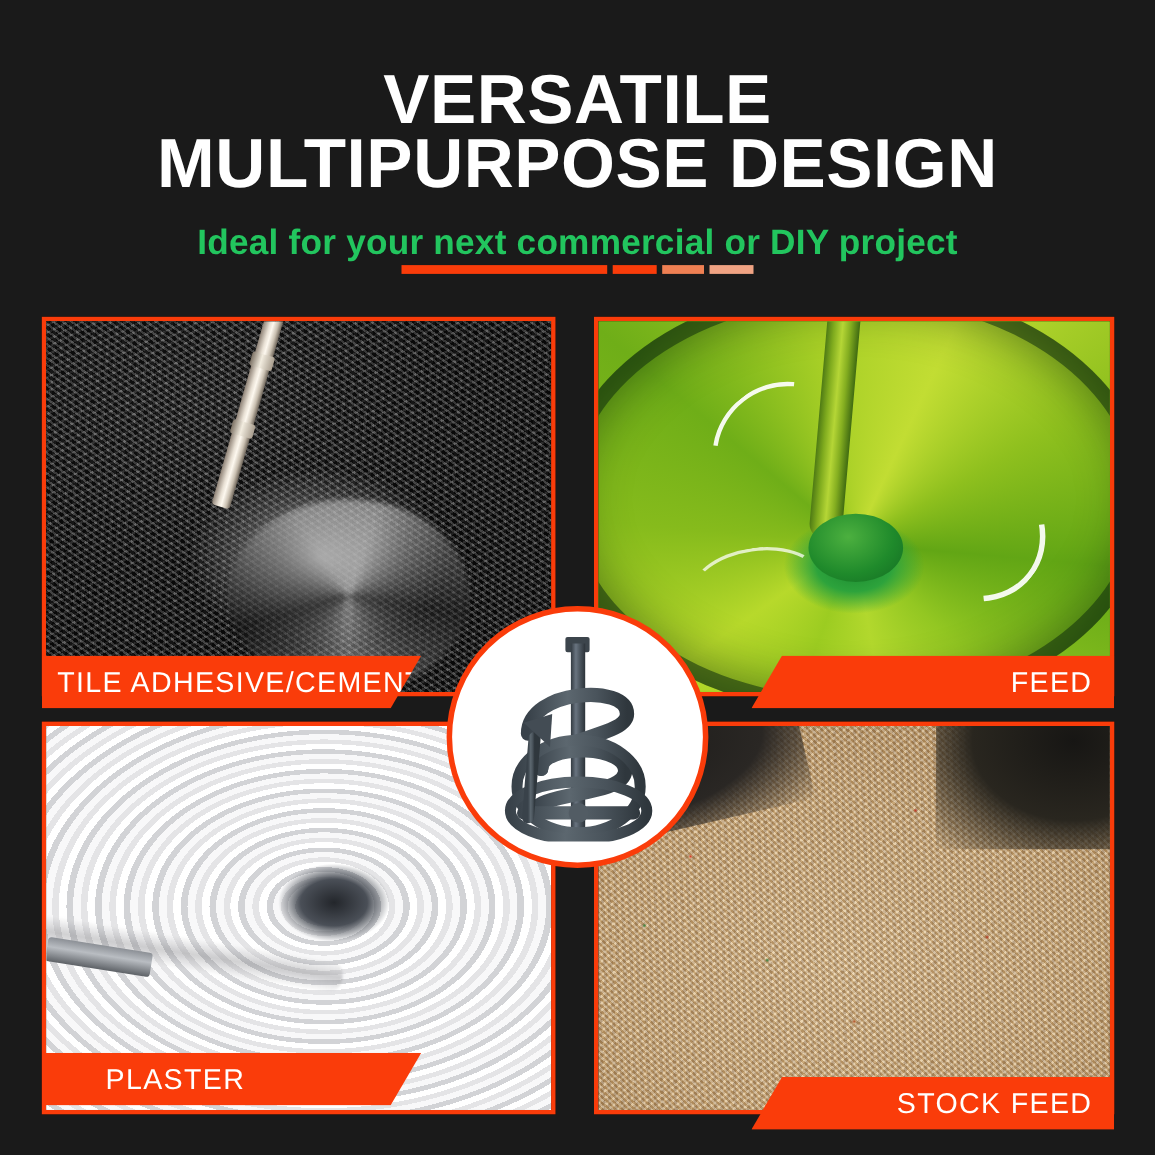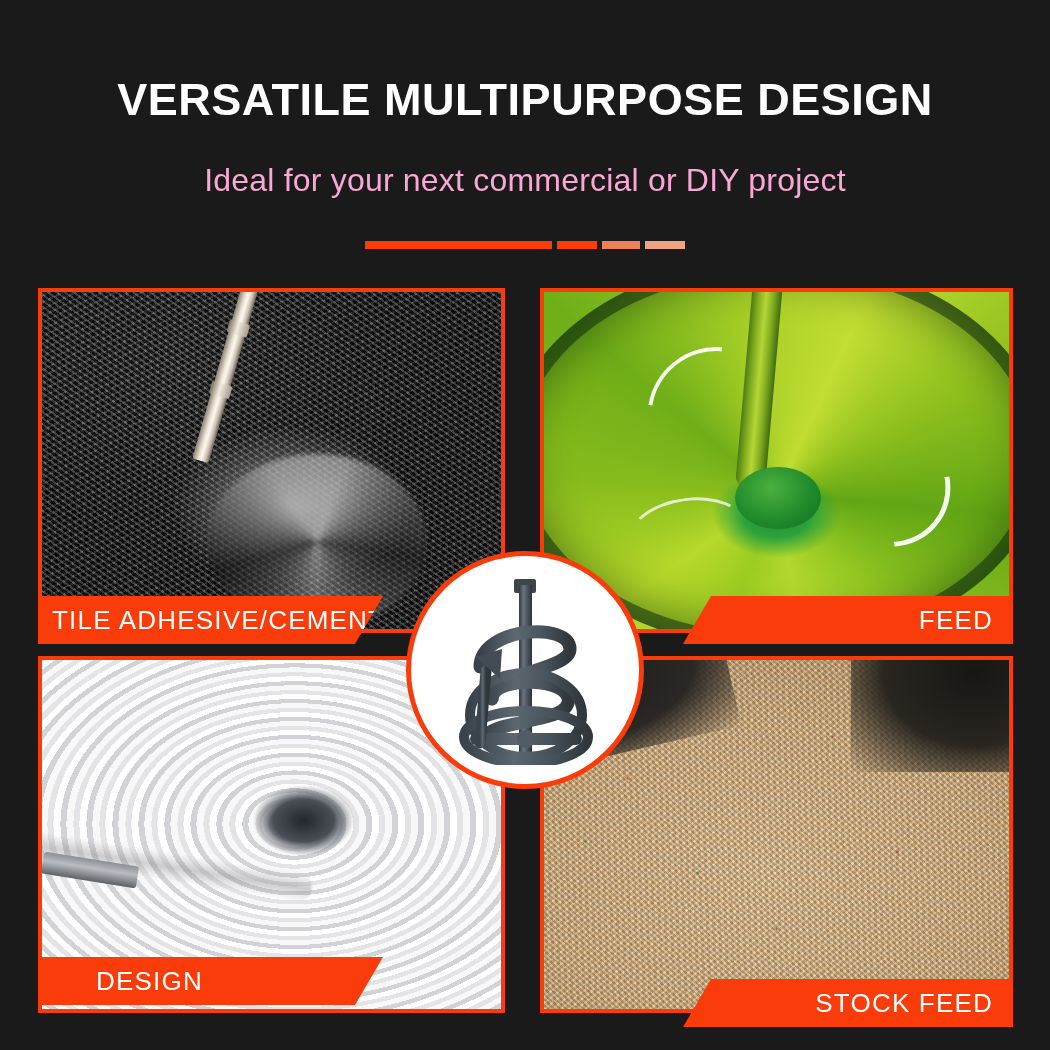--- a/index.html
+++ b/index.html
@@ -16,33 +16,33 @@
     width:1050px; height:1050px;
     background:#1a1a1a;
   }
 
   
   .header { position:absolute; top:0; left:0; width:1050px; text-align:center; }
 
   .title {
     margin-top:62px;
     color:#ffffff;
-    font-size:45px;
+    font-size:63px;
     font-weight:bold;
     letter-spacing:0.5px;
-    line-height:76px;
+    line-height:58px;
     text-transform:uppercase;
     padding:0 90px;
   }
 
   .subtitle {
     margin-top:24px;
-    color:#f9a8d4;
+    color:#22c55e;
     font-size:32px;
-    font-weight:400;
+    font-weight:700;
     letter-spacing:0.2px;
   }
 
   
   .divider {
     position:absolute;
     top:241px; left:0; width:1050px;
     display:flex; justify-content:center; align-items:center;
     gap:5px;
   }
@@ -304,21 +304,21 @@
     </div>
   </div>
 
   <div class="banner left b-cement">
     <span>TILE ADHESIVE/CEMENT</span>
   </div>
   <div class="banner right b-paint">
     <span>FEED</span>
   </div>
   <div class="banner left b-plaster">
-    <span>DESIGN</span>
+    <span>PLASTER</span>
   </div>
   <div class="banner right b-feed">
     <span>STOCK FEED</span>
   </div>
 
   <div class="badge">
     <svg viewBox="0 0 170 190">
       <defs>
         <linearGradient id="mg" x1="0" y1="0" x2="1" y2="0">
           <stop offset="0%" stop-color="#39424a"></stop>

